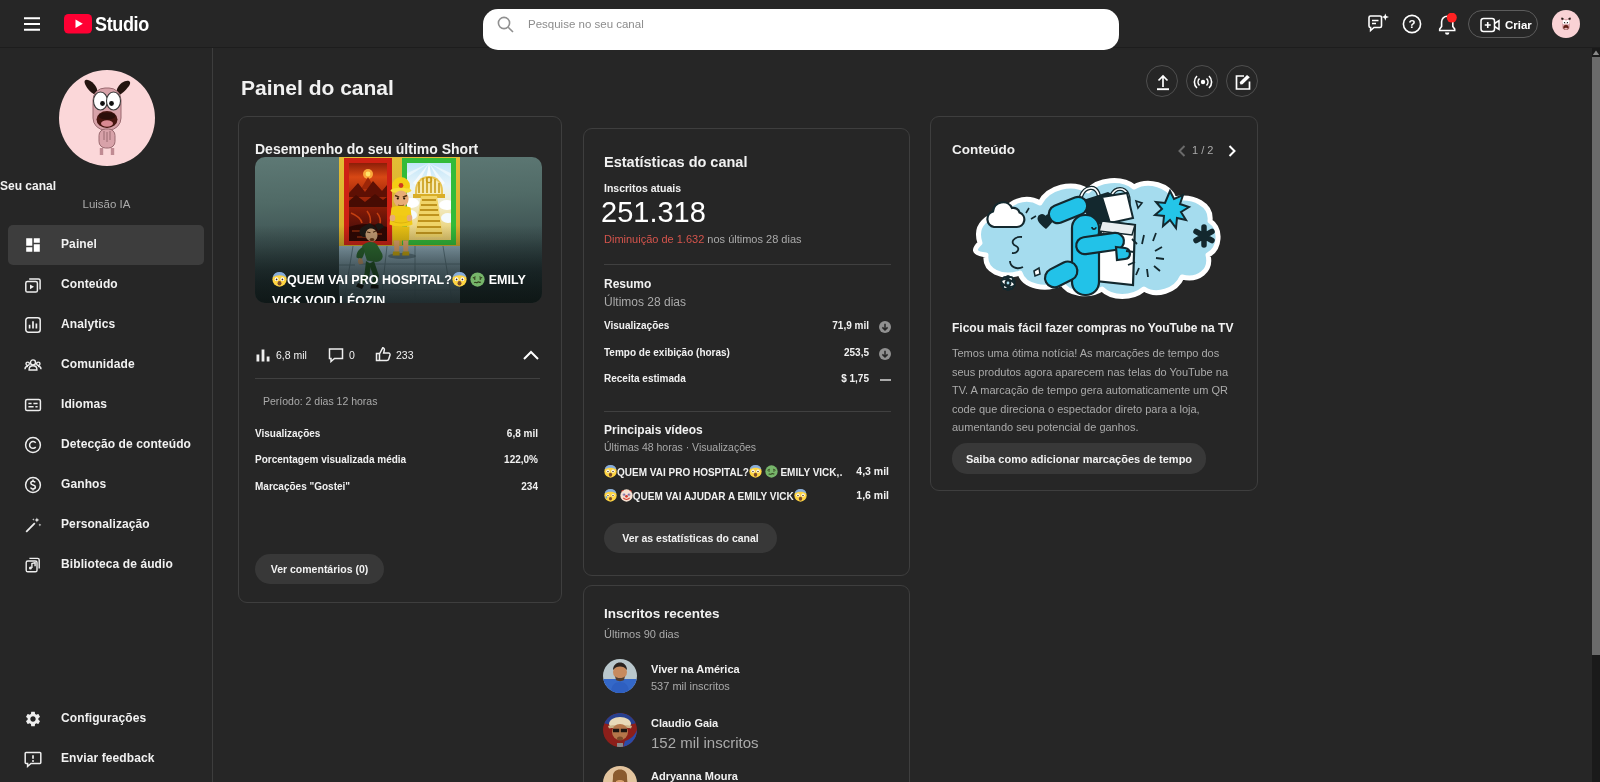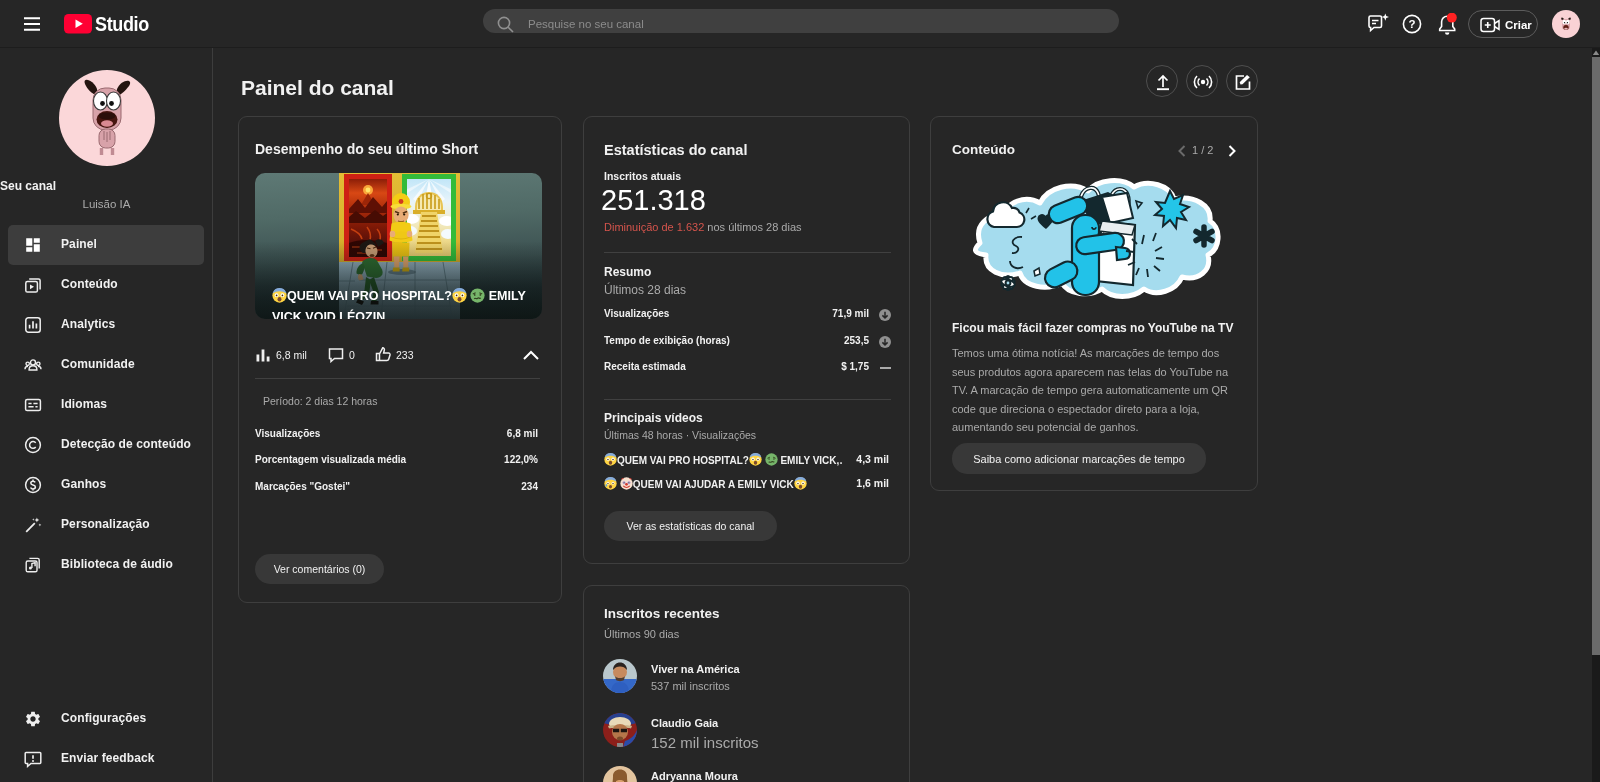--- a/index.html
+++ b/index.html
@@ -2,41 +2,41 @@
 <html><head>
 <meta charset="utf-8">
 <style>
 *{margin:0;padding:0;box-sizing:border-box}
 html,body{width:1600px;height:782px;overflow:hidden;background:#262626;font-family:"Liberation Sans",sans-serif;}
 .abs{position:absolute}
 .card{position:absolute;border:1px solid #3e3e3e;border-radius:9px;background:#262626}
 .t1{color:#f1f1f1}
 .t2{color:#aaaaaa}
 .b{font-weight:bold}
-.pill{position:absolute;background:#383838;border-radius:15px;color:#f1f1f1;font-weight:normal;font-size:10.5px;display:flex;align-items:center;justify-content:center;white-space:nowrap}
+.pill{position:absolute;background:#383838;border-radius:15px;color:#f1f1f1;font-weight:bold;font-size:10.5px;display:flex;align-items:center;justify-content:center;white-space:nowrap}
 .row{position:absolute;left:16px;right:23px;display:flex;justify-content:space-between;font-size:10px;font-weight:bold;color:#f1f1f1;white-space:nowrap}
 .mtx{left:61px;font-size:12px;font-weight:bold;color:#f1f1f1;letter-spacing:.1px}
 .mic{left:24px;width:18px;height:18px}
 svg{display:block}
 .em{display:inline-block;vertical-align:-2px}
 </style>
 </head>
 <body>
 
 <div class="abs" id="hdr" style="left:0;top:0;width:1600px;height:48px;background:#262626;border-bottom:1px solid #1d1d1d">
   <svg class="abs" style="left:24px;top:17px" width="17" height="14">
       <path d="M0 1.2h16M0 7h16M0 12.8h16" stroke="#fff" stroke-width="2"></path>
     </svg>
   <svg class="abs" style="left:64px;top:14px" width="28" height="20">
       <rect width="28" height="19.5" rx="4.5" fill="#ff0033"></rect>
       <path d="M11.5 5.6v8.3l7.3-4.15z" fill="#fff"></path>
     </svg>
   <div class="abs" style="left:95px;top:13px;font-size:20px;font-weight:bold;color:#fff;letter-spacing:-0.4px;transform:scaleX(.9);transform-origin:0 0">Studio</div>
 
-  <div class="abs" style="left:483px;top:9px;width:636px;height:24px;border-radius:15px;background:#404040">
+  <div class="abs" style="left:483px;top:9px;width:636px;height:41px;border-radius:15px;background:#ffffff">
     <svg class="abs" style="left:14px;top:7px" width="17" height="17">
         <circle cx="7" cy="7" r="5.6" fill="none" stroke="#909090" stroke-width="1.6"></circle>
         <path d="M11.2 11.2L16 16" stroke="#909090" stroke-width="1.6"></path>
       </svg>
     <div class="abs" style="left:45px;top:8px;font-size:11.5px;color:#8c8c8c;line-height:14px">Pesquise no seu canal</div>
   </div>
 
   <svg class="abs" style="left:1367px;top:13px" width="23" height="22" fill="none" stroke="#fff" stroke-width="1.6">
     <path d="M2 4.5a1.5 1.5 0 011.5-1.5H13a1.5 1.5 0 011.5 1.5V13a1.5 1.5 0 01-1.5 1.5H7l-3.4 3v-3H3.5A1.5 1.5 0 012 13z"></path>
       <path d="M5 7.6h6.5M5 10.6h4" stroke-width="1.5"></path>
@@ -185,21 +185,21 @@
 </div>
 <div class="abs" style="left:1226px;top:65px;width:32px;height:32px;border:1px solid #4e4e4e;border-radius:50%">
   <svg class="abs" style="left:7px;top:7px" width="18" height="18" fill="none" stroke="#fff" stroke-width="1.7">
       <path d="M15.5 8.5V16h-13V3H10"></path>
       <path d="M6.5 11.5l-.8-2.3L13 2l2.8 2.2-7.3 7z" fill="#fff" stroke="none"></path>
     </svg>
 </div>
 
 <div class="card" id="card1" style="left:238px;top:116px;width:324px;height:487px">
   <div class="abs t1 b" style="left:16px;top:24px;font-size:14px">Desempenho do seu último Short</div>
-  <div class="abs" id="thumb" style="left:16px;top:56px;width:287px;height:146px;border-radius:10px;overflow:hidden;background:linear-gradient(178deg,#5e7975 0%,#506a66 30%,#3d5252 58%,#27373a 80%,#1d2b2a 100%)">
+  <div class="abs" id="thumb" style="left:16px;top:40px;width:287px;height:146px;border-radius:10px;overflow:hidden;background:linear-gradient(178deg,#5e7975 0%,#506a66 30%,#3d5252 58%,#27373a 80%,#1d2b2a 100%)">
     <div class="abs" style="left:84px;top:0;width:121px;height:162px">
       <div class="abs" style="left:0;top:0;width:121px;height:89px;background:linear-gradient(#e3bd35,#d4ab2a)"></div>
       <div class="abs" style="left:5px;top:1px;width:48px;height:87px;background:#ce2114">
         <div class="abs" style="left:5px;top:5px;width:38px;height:78px;background:linear-gradient(#8c1e08 0%,#d84814 18%,#a82a0a 40%,#7c1806 62%,#56100a 82%,#38080a 100%)">
           <svg width="38" height="78" viewBox="0 0 38 78">
               <circle cx="19" cy="11" r="5" fill="#ffb23e" opacity=".9"></circle>
               <circle cx="19" cy="11" r="2.4" fill="#ffe56a"></circle>
               <path d="M19 14l-7 12h14z" fill="#9c2608"></path>
               <path d="M0 30l9-10 7 9 8-11 9 10 5-6v12H0z" fill="#5e1004"></path>
               <path d="M0 38l7-6 9 7 10-8 8 6 4-3v10H0z" fill="#470c03"></path>
@@ -326,21 +326,21 @@
       <span>Porcentagem visualizada média</span>
       <span>122,0%</span>
     </div>
   <div class="row" style="top:364px">
       <span>Marcações "Gostei"</span>
       <span>234</span>
     </div>
   <div class="pill" style="left:16px;top:437px;width:129px;height:30px">Ver comentários (0)</div>
 </div>
 
-<div class="card" id="card2" style="left:583px;top:116px;width:327px;height:448px">
+<div class="card" id="card2" style="left:583px;top:128px;width:327px;height:448px">
   <div class="abs t1 b" style="left:20px;top:25px;font-size:14.5px">Estatísticas do canal</div>
   <div class="abs t1 b" style="left:20px;top:53px;font-size:10.5px">Inscritos atuais</div>
   <div class="abs" style="left:17px;top:69px;font-size:29px;line-height:29px;color:#fff">251.318</div>
   <div class="abs" style="left:20px;top:104px;font-size:11px"><span style="color:#d4544c">Diminuição de 1.632</span><span class="t2"> nos últimos 28 dias</span></div>
   <div class="abs" style="left:20px;top:135px;width:287px;border-top:1px solid #404040"></div>
   <div class="abs t1 b" style="left:20px;top:148px;font-size:12px">Resumo</div>
   <div class="abs t2" style="left:20px;top:166px;font-size:12px">Últimos 28 dias</div>
   <div class="row" style="left:20px;right:40px;top:191px">
       <span>Visualizações</span>
       <span>71,9 mil</span>

